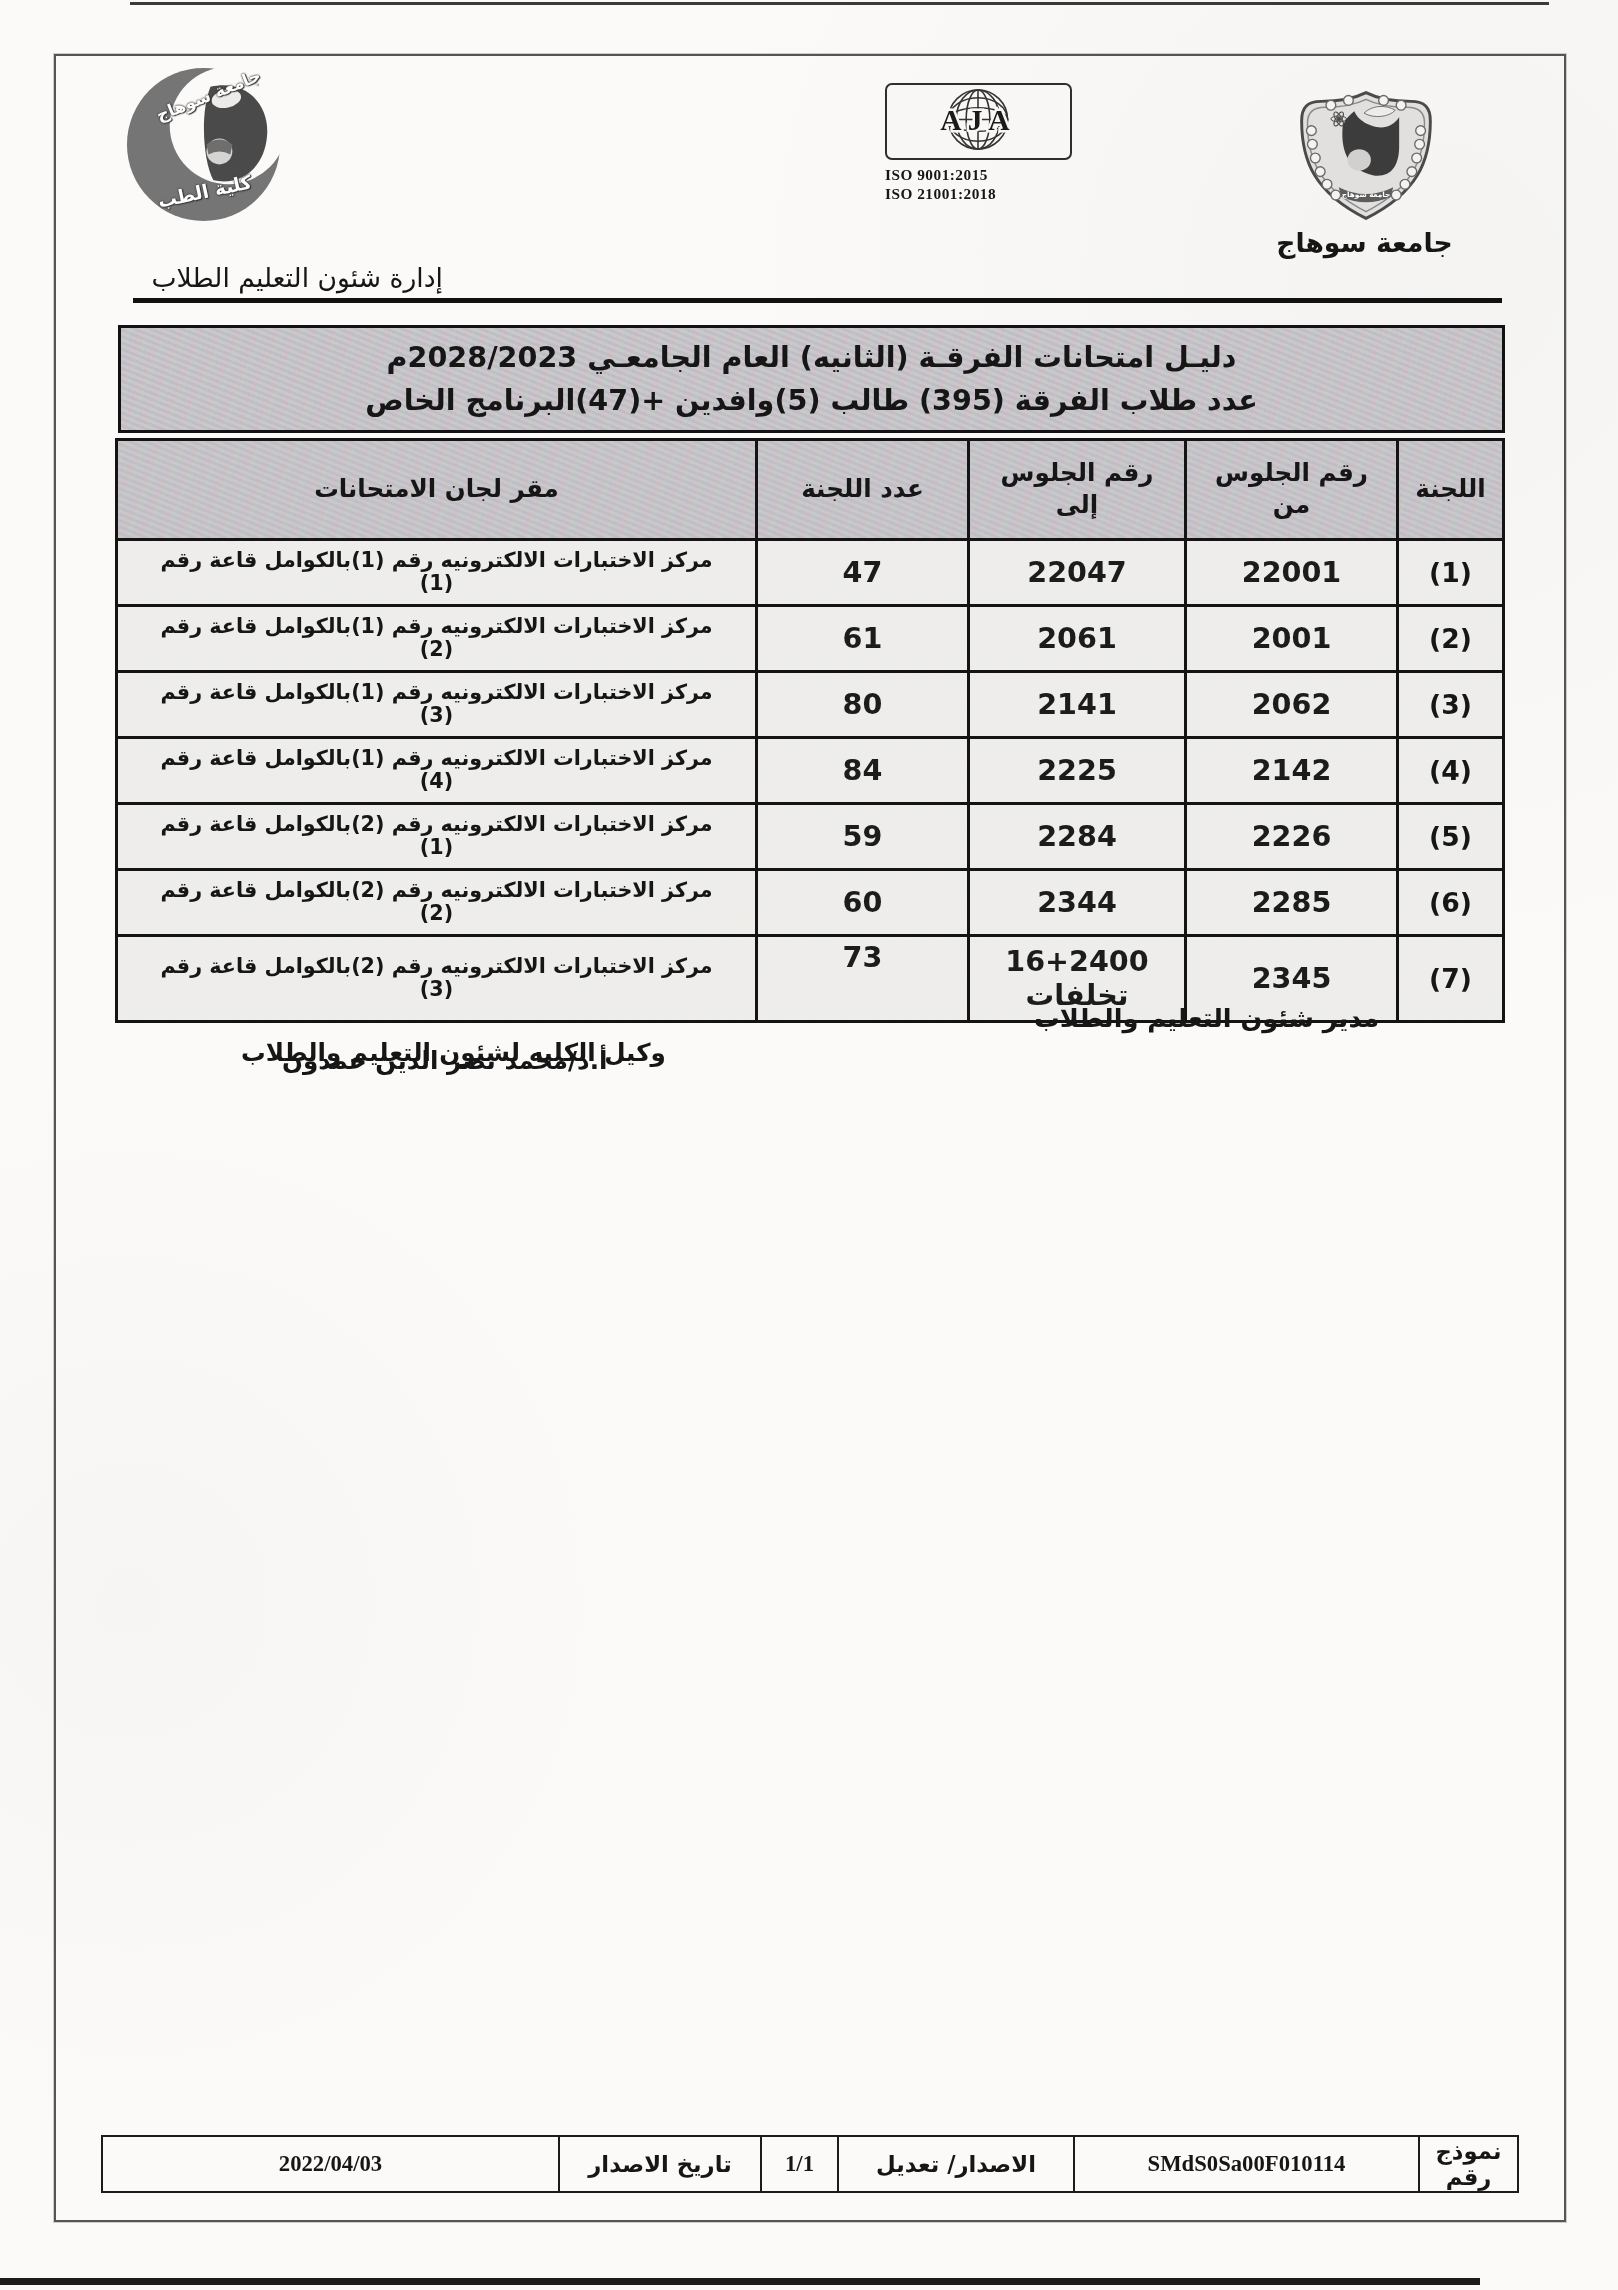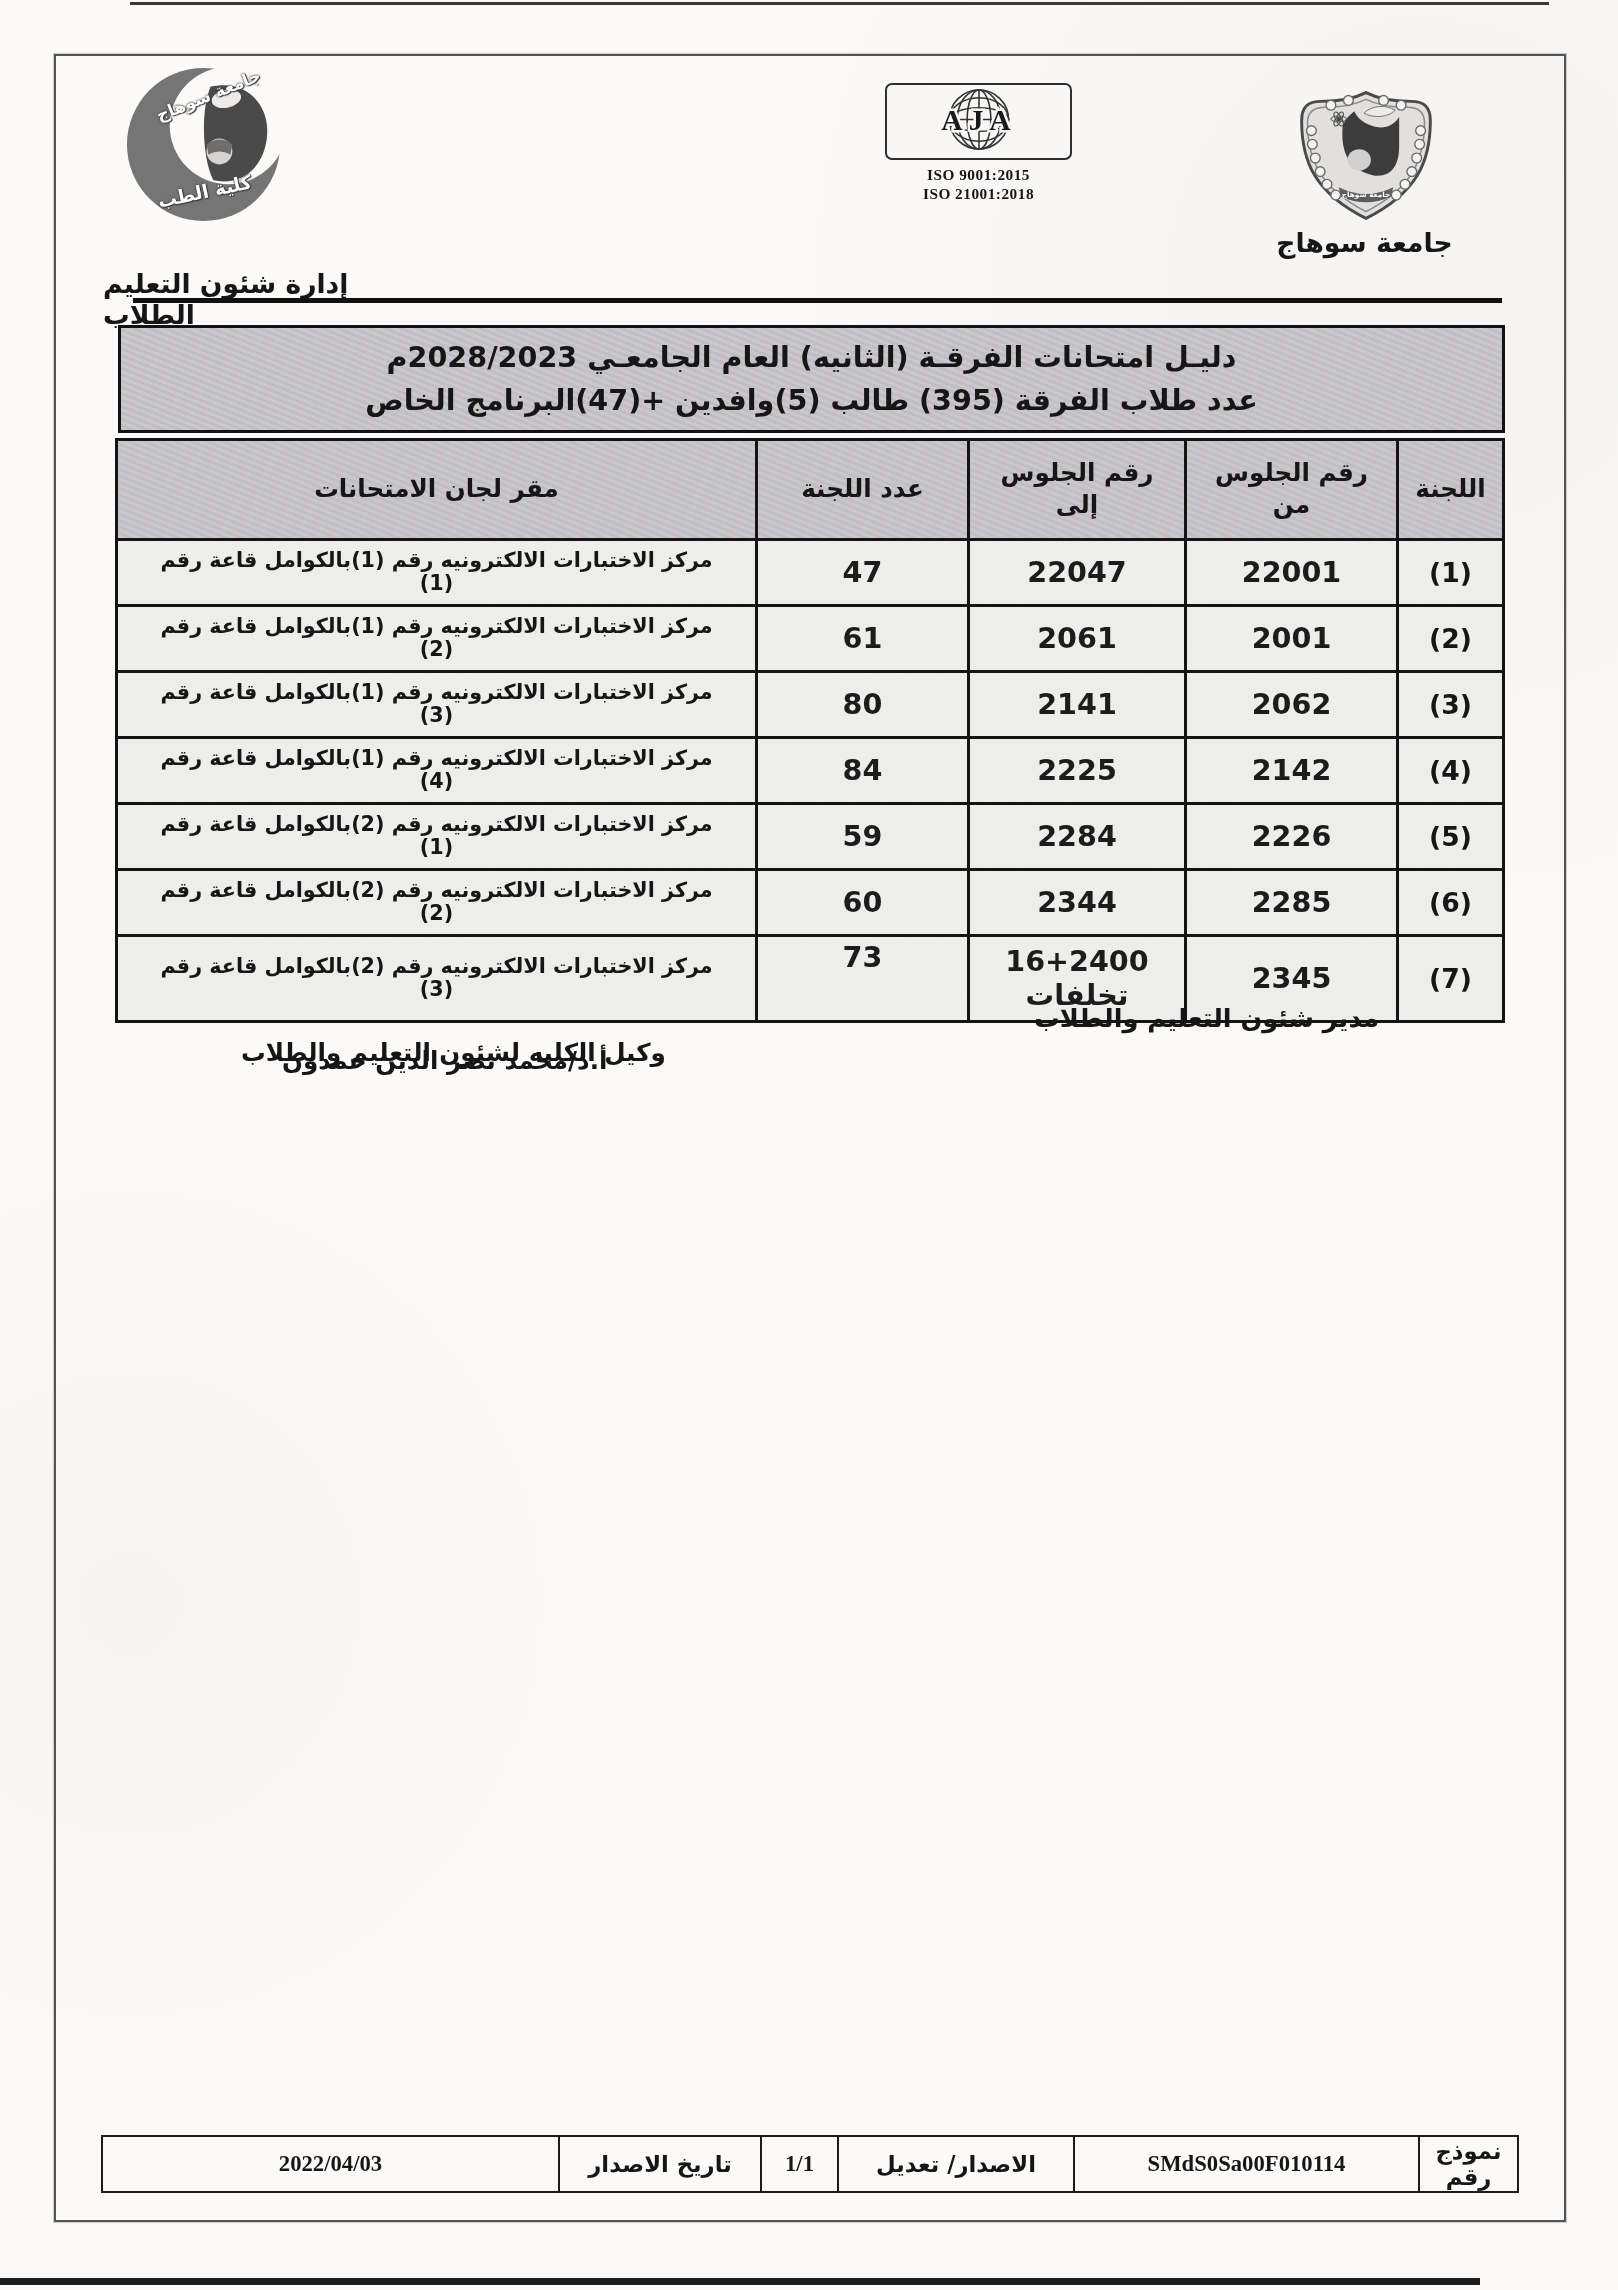--- a/index.html
+++ b/index.html
@@ -14,28 +14,28 @@
   .edge-line-top{left:130px;top:2px;width:1419px;height:3px;background:#3a3a3a;}
   .edge-line-bottom{left:0;top:2278px;width:1480px;height:6.9px;background:#1c1c1c;}
   .frame{left:54px;top:54px;width:1508px;height:2164px;border:2px solid #555;
          box-shadow:0 0 0 1px rgba(120,120,120,.35);}
   
   .crescent-wrap{left:106px;top:59px;width:201px;height:169px;}
   .arc-label{position:absolute;color:#fff;font-weight:bold;white-space:nowrap;
              text-shadow:0 0 2px #3c3c3c,0 0 2px #3c3c3c,1px 1px 1px #333;}
   .arc-top{top:25.6px;left:47px;font-size:16.7px;transform:rotate(-22deg);}
   .arc-bottom{top:122px;left:51px;font-size:18.7px;transform:rotate(-12deg);}
-  .admin-caption{left:103px;top:262px;width:340px;text-align:left;font-size:26.6px;font-weight:bold;margin-top:6px;}
+  .admin-caption{left:103px;top:262px;width:340px;text-align:right;font-size:26.6px;font-weight:normal;}
   .egac{left:646px;top:77px;width:211px;border:1.5px solid #a9a7a5;background:#faf9f7;
         text-align:center;direction:ltr;font-family:"Liberation Serif","DejaVu Serif",serif;}
   .egac-name{font-size:29.6px;font-weight:bold;letter-spacing:6.9px;line-height:.9;margin-top:-19.7px;
              text-shadow:0 0 3px #faf9f7,0 0 3px #faf9f7,0 0 3.9px #faf9f7;}
   .egac-accr{font-size:16.7px;font-weight:bold;letter-spacing:1px;line-height:1.05;}
   .egac-small{font-size:12.8px;font-weight:bold;line-height:1.12;margin:3px 0 3.9px;}
-  .aja{left:885px;top:83px;width:187px;text-align:center;direction:ltr;
+  .aja{left:885px;top:83px;width:187px;text-align:left;direction:ltr;
        font-family:"Liberation Serif","DejaVu Serif",serif;}
   .aja-box{border:2.5px solid #2e2e2e;border-radius:6.9px;background:#f8f7f5;height:73px;position:relative;}
   .aja-iso{font-size:15.3px;font-weight:bold;line-height:1.25;margin-top:4.9px;letter-spacing:0.5px;}
   .shield-wrap{left:1288px;top:87px;width:156px;height:138px;}
   .shield-caption{left:1251px;top:225px;width:227px;text-align:center;
                   font-size:26.6px;font-weight:bold;line-height:1.35;}
   .separator{left:133px;top:298px;width:1369px;height:4.9px;background:#111;}
   
   .table-zone{left:118px;top:325px;width:1387px;}
   .halftone{background-color:#c9c6c9;

